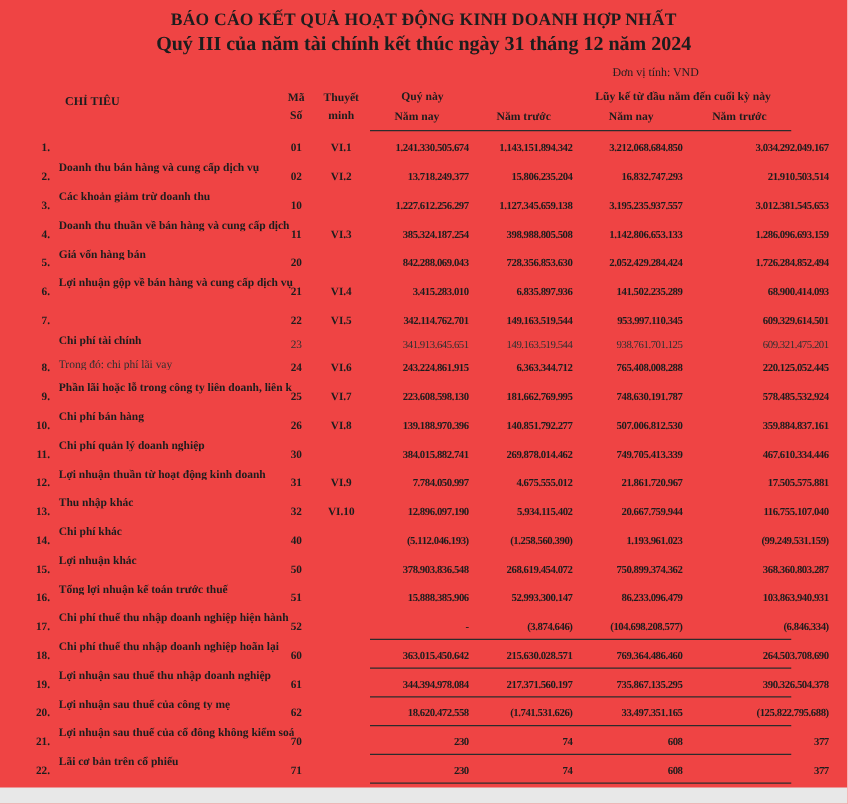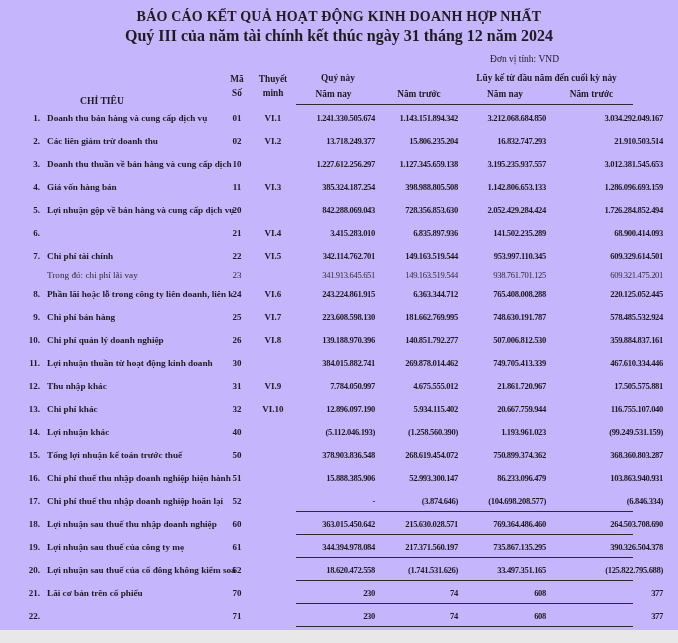--- a/index.html
+++ b/index.html
@@ -1,44 +1,44 @@
 <!DOCTYPE html>
 <html><head>
 <meta charset="utf-8">
 <style>
   html,body { margin:0; padding:0; background:#ffffff; }
   .page {
-    position:relative; width:678px; height:643px; background:#c4b5fd;
+    position:relative; width:678px; height:643px; background:#ef4444;
     font-family:"Liberation Serif","DejaVu Serif",serif; color:#1d1d1d; overflow:hidden;
   }
   .title { position:absolute; top:9px; left:0; width:678px; text-align:center;
            font-size:14px; font-weight:bold; letter-spacing:0.2px; }
   .subtitle { position:absolute; top:27px; left:0; width:678px; text-align:center;
               font-size:16px; font-weight:bold; }
   .unit { position:absolute; top:54px; left:0; width:559px; text-align:right; font-size:9.5px; }
 
   .thead { position:absolute; top:68px; left:0; width:678px; height:38px;
            font-weight:bold; font-size:9.3px; }
-  .h-chitieu { position:absolute; top:27px; left:52px; width:100px; text-align:center; font-size:9.6px;font-family:Liberation Serif, serif; }
+  .h-chitieu { position:absolute; top:8px; left:52px; width:100px; font-size:9.6px;font-family:Liberation Serif, serif; }
   .h-ma   { position:absolute; top:4px; left:222px; width:30px; text-align:center; line-height:14px; }
   .h-tm   { position:absolute; top:4px; left:251px; width:44px; text-align:center; line-height:14px; }
   .h-quy  { position:absolute; top:5px; left:321px; width:153px; text-align:left; }
   .h-luyke{ position:absolute; top:5px; left:458px; width:177px; text-align:center; }
   .h-sub  { position:absolute; top:21px; text-align:center; }
   .h-nn1 { left:292px; width:83px; } .h-nt1 { left:380px; width:78px; }
   .h-nn2 { left:464px; width:82px; } .h-nt2 { left:550px; width:83px; }
   .h-rule { position:absolute; top:36px; left:296px; width:337px; border-top:1.6px solid #2c2c2c; }
 
   .tbody { position:absolute; top:106px; left:0; width:678px; }
   .row { position:relative; height:23px; }
   .row.sub { height:15px; }
   .c { position:absolute; top:50%; transform:translateY(-50%); white-space:nowrap;
        font-size:9px; font-weight:bold; }
   .c-no    { left:14px;  width:26px;  text-align:right; }
-  .c-label { left:47px;  width:188px; overflow:hidden; font-size:9.2px; }
+  .c-label { left:47px;  width:188px; overflow:hidden; font-size:9.2px;margin-top:16px; }
   .c-code  { left:222px; width:30px;  text-align:center; }
   .c-note  { left:251px; width:44px;  text-align:center; }
   .c-q-now  { left:290px; width:85px; text-align:right; }
   .c-q-prev { left:380px; width:78px; text-align:right; }
   .c-y-now  { left:464px; width:82px; text-align:right; }
   .c-y-prev { left:580px; width:83px; text-align:right; }
   .c-q-now, .c-q-prev, .c-y-now, .c-y-prev { font-size:8.6px; letter-spacing:-0.35px; }
   .row.sub .c { font-weight:normal; color:#303030; }
   .rule-top    { position:absolute; top:-1px;  left:296px; width:337px; border-top:1.6px solid #2c2c2c; }
   .rule-bottom { position:absolute; bottom:0;  left:296px; width:337px; border-top:1.6px solid #2c2c2c; }
@@ -78,21 +78,21 @@
         <span class="c c-label">Doanh thu bán hàng và cung cấp dịch vụ</span>
         <span class="c c-code">01</span>
         <span class="c c-note">VI.1</span>
         <span class="c c-q-now">1.241.330.505.674</span>
         <span class="c c-q-prev">1.143.151.894.342</span>
         <span class="c c-y-now">3.212.068.684.850</span>
         <span class="c c-y-prev">3.034.292.049.167</span>
       </div>
       <div class="row">
         <span class="c c-no">2.</span>
-        <span class="c c-label">Các liên giảm trừ doanh thu</span>
+        <span class="c c-label">Các khoản giảm trừ doanh thu</span>
         <span class="c c-code">02</span>
         <span class="c c-note">VI.2</span>
         <span class="c c-q-now">13.718.249.377</span>
         <span class="c c-q-prev">15.806.235.204</span>
         <span class="c c-y-now">16.832.747.293</span>
         <span class="c c-y-prev">21.910.503.514</span>
       </div>
       <div class="row">
         <span class="c c-no">3.</span>
         <span class="c c-label">Doanh thu thuần về bán hàng và cung cấp dịch</span>

